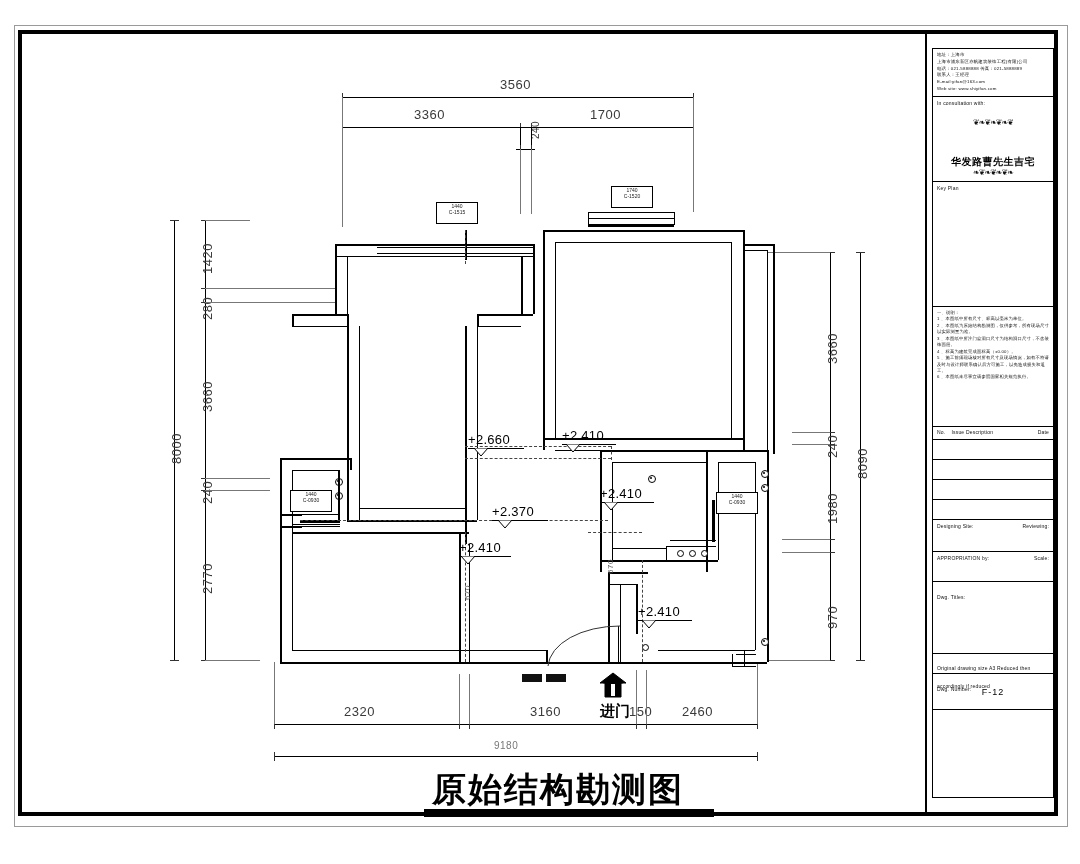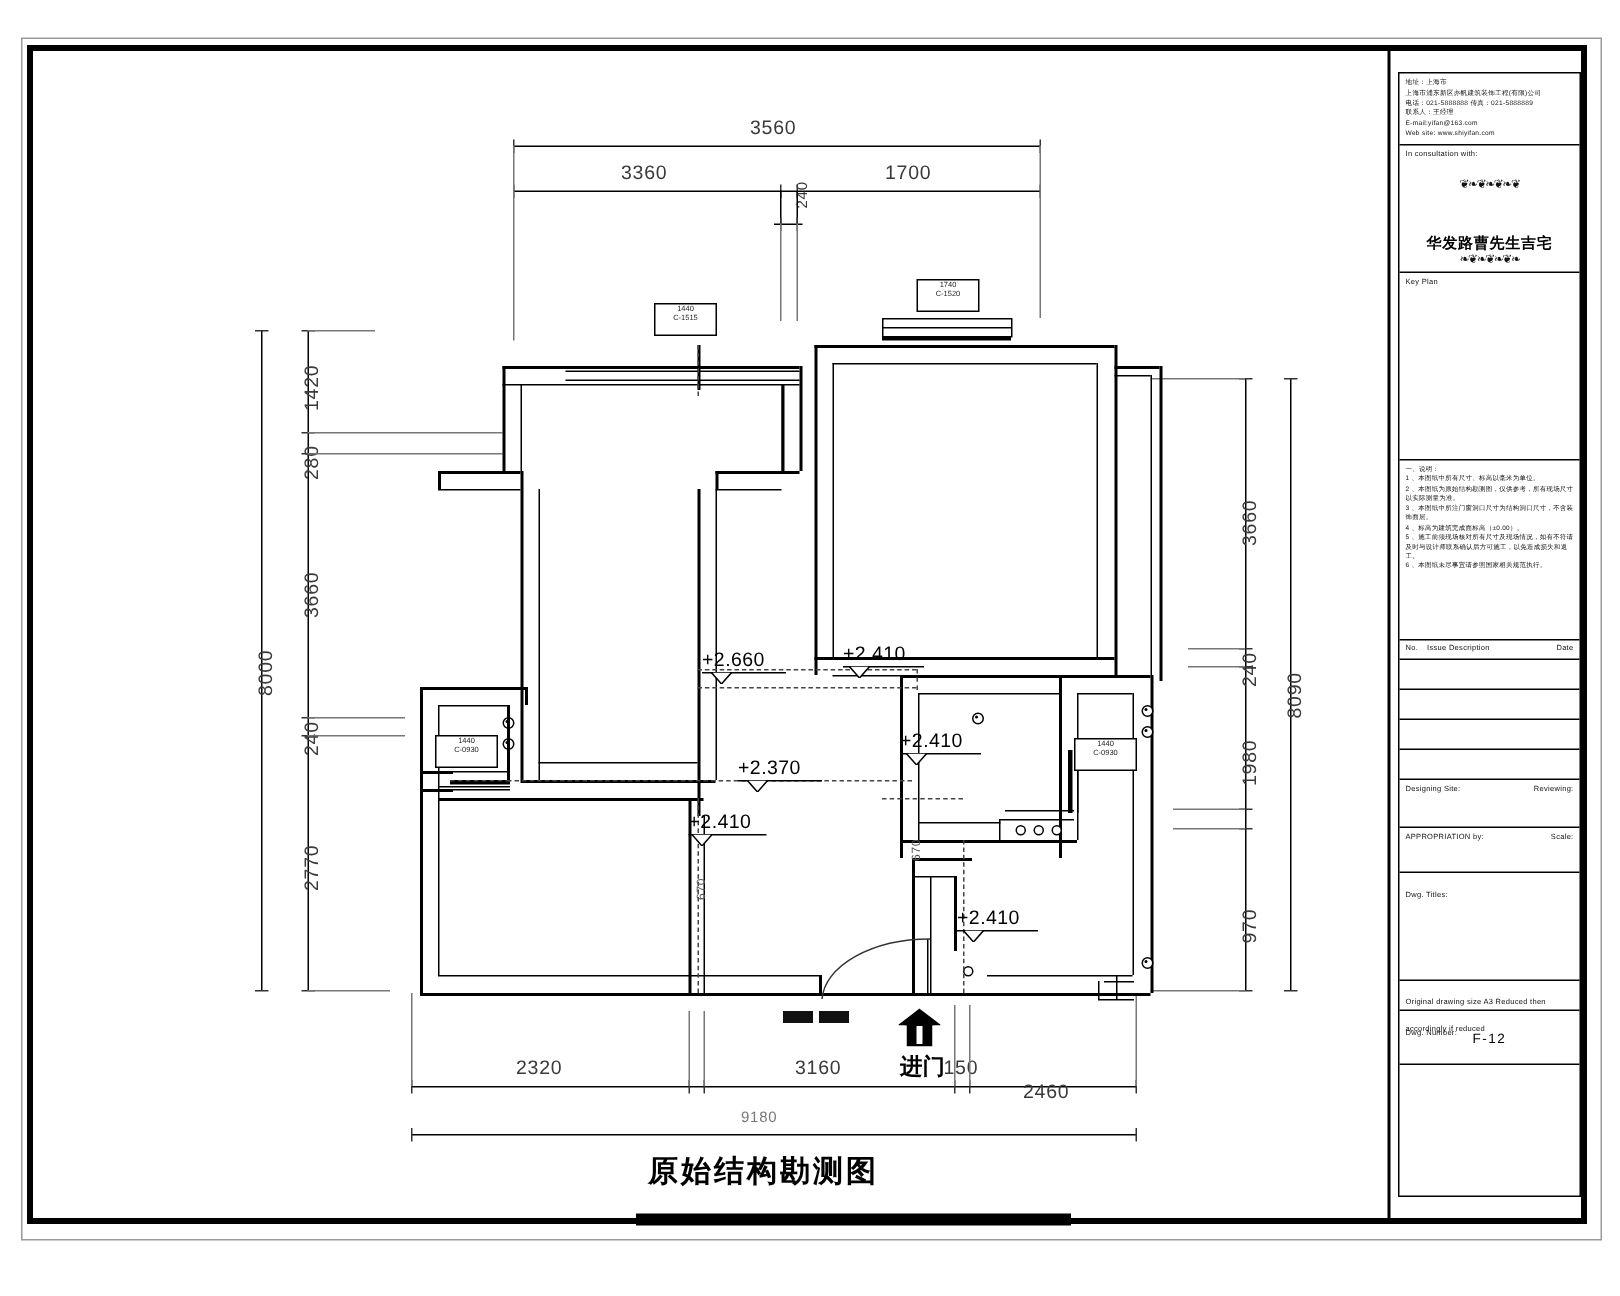--- a/index.html
+++ b/index.html
@@ -55,21 +55,21 @@
 
   
   .dot{position:absolute;width:6px;height:6px;border:1px solid #000;
        border-radius:50%;background:#fff;}
   .dot:after{content:"";position:absolute;left:1px;top:1px;width:2px;height:2px;
        background:#000;border-radius:50%;}
   .dot-sm{position:absolute;width:5px;height:5px;border:1px solid #000;
        border-radius:50%;background:#fff;}
 
   
-  #plan-title{position:absolute;left:410px;top:733px;font-size:20px;
+  #plan-title{position:absolute;left:410px;top:733px;font-size:34px;
       font-weight:bold;letter-spacing:2px;color:#000;
       font-family:"DejaVu Sans","Liberation Sans",sans-serif;}
   #title-rule{position:absolute;left:402px;top:775px;width:290px;height:5px;background:#000;}
   #title-rule2{position:absolute;left:402px;top:782px;width:290px;height:1px;background:#000;}
 
   #entry-label{position:absolute;left:578px;top:668px;font-size:15px;font-weight:bold;}
   #entry-arrow{position:absolute;left:577px;top:638px;width:28px;height:26px;}
 
   
   #tblock{position:absolute;left:903px;top:0px;width:129px;height:778px;
@@ -220,21 +220,21 @@
       <div class="ln h" style="left:252px;top:690px;width:484px;"></div>
       <div class="tick" style="left:252px;top:686px;"></div>
       <div class="tick" style="left:437px;top:686px;"></div>
       <div class="tick" style="left:447px;top:686px;"></div>
       <div class="tick" style="left:614px;top:686px;"></div>
       <div class="tick" style="left:624px;top:686px;"></div>
       <div class="tick" style="left:735px;top:686px;"></div>
       <div class="dim" style="left:322px;top:670px;">2320</div>
       <div class="dim" style="left:508px;top:670px;">3160</div>
       <div class="dim" style="left:607px;top:670px;">150</div>
-      <div class="dim" style="left:660px;top:670px;margin-top:16px;">2460</div>
+      <div class="dim" style="left:660px;top:670px;">2460</div>
       <div class="ln h" style="left:252px;top:722px;width:484px;"></div>
       <div class="tick" style="left:252px;top:718px;"></div>
       <div class="tick" style="left:735px;top:718px;"></div>
       <div class="dim dim-sm" style="left:472px;top:706px;color:#777;">9180</div>
       <div class="thin" style="left:252px;top:628px;width:1px;height:62px;"></div>
       <div class="thin" style="left:437px;top:640px;width:1px;height:50px;"></div>
       <div class="thin" style="left:447px;top:640px;width:1px;height:50px;"></div>
       <div class="thin" style="left:614px;top:636px;width:1px;height:54px;"></div>
       <div class="thin" style="left:624px;top:636px;width:1px;height:54px;"></div>
       <div class="thin" style="left:735px;top:628px;width:1px;height:62px;"></div>

